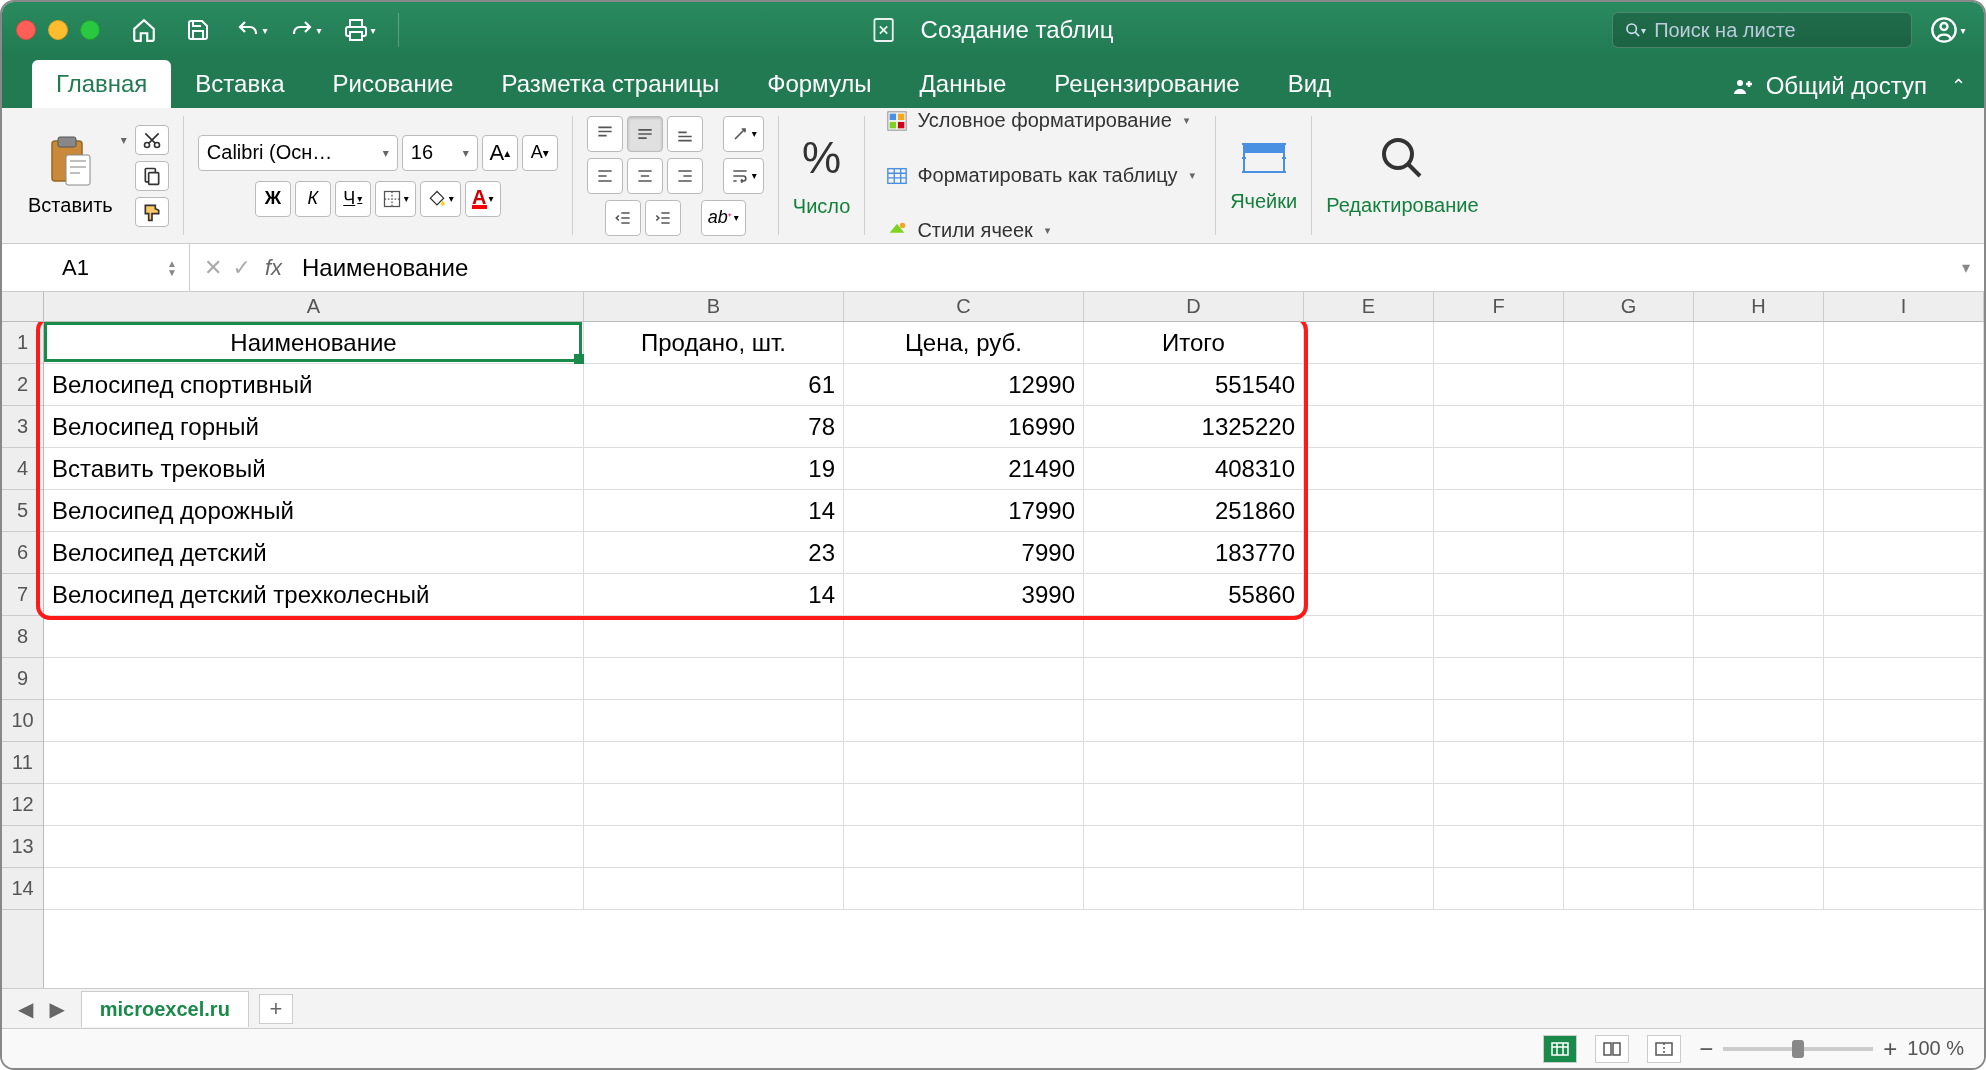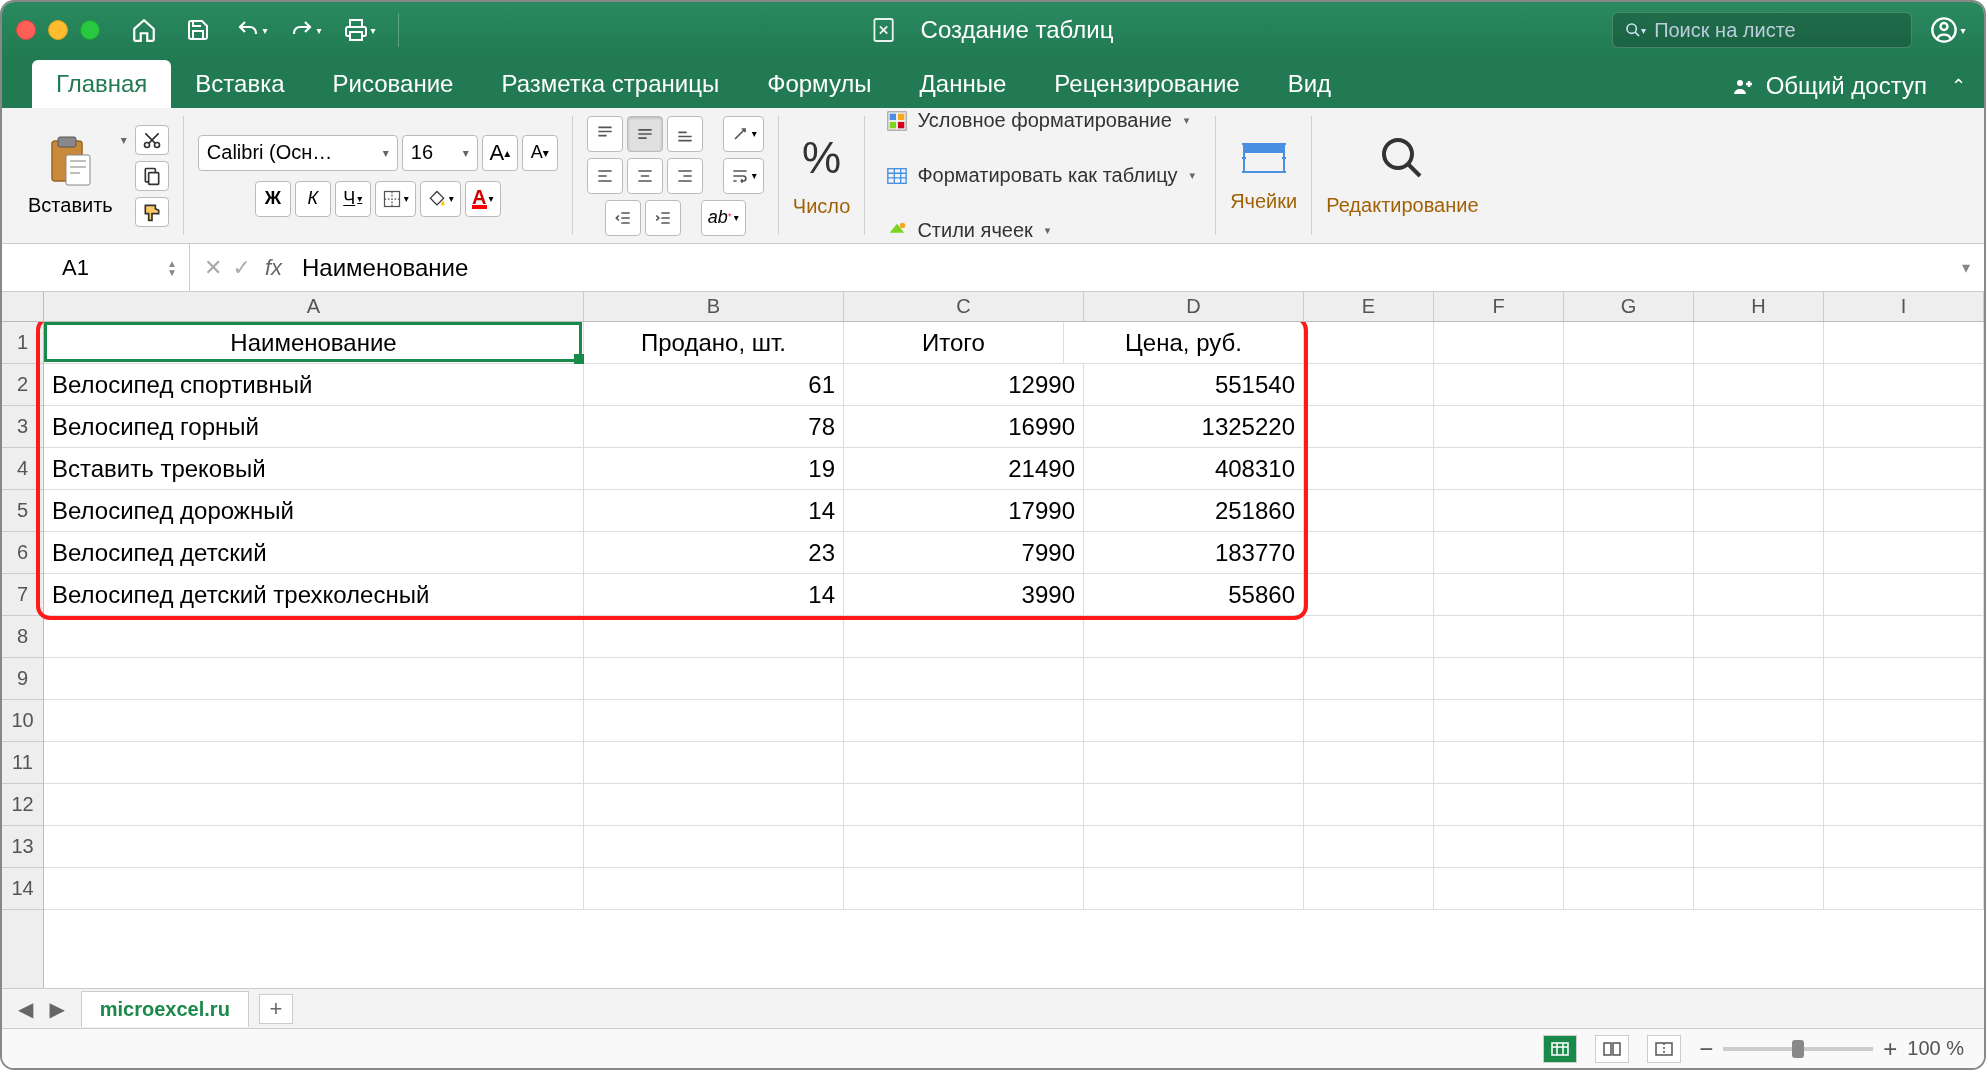--- a/index.html
+++ b/index.html
@@ -34,21 +34,21 @@
 .ribbon { background: #f3f3f3; border-bottom: 1px solid #ccc; padding: 8px 12px; display: flex; gap: 0; height: 136px; }
 .group { display: flex; flex-direction: column; align-items: center; padding: 0 14px; border-right: 1px solid #d0d0d0; justify-content: center; }
 .group:last-child { border-right: none; }
 .group-inner { display: flex; align-items: center; gap: 8px; }
 .vstack { display: flex; flex-direction: column; gap: 6px; align-items: center; }
 .hstack { display: flex; gap: 4px; align-items: center; }
 .rb-btn { height: 36px; min-width: 36px; border: 1px solid #bbb; background: #fff; border-radius: 4px; display: flex; align-items: center; justify-content: center; cursor: pointer; font-size: 18px; padding: 0 6px; }
 .rb-btn.small { height: 30px; min-width: 30px; font-size: 16px; }
 .rb-btn.active { background: #e0e0e0; box-shadow: inset 0 1px 3px rgba(0,0,0,0.2); }
 .combo { height: 36px; border: 1px solid #bbb; background: #fff; border-radius: 4px; display: flex; align-items: center; padding: 0 8px; gap: 6px; font-size: 20px; cursor: pointer; }
-.group-label { font-size: 20px; color: #a16207; margin-top: 6px; }
+.group-label { font-size: 20px; color: #15803d; margin-top: 6px; }
 .paste-big { display: flex; flex-direction: column; align-items: center; cursor: pointer; gap: 4px; }
 .paste-icon { width: 48px; height: 55px; position: relative; }
 .ribbon-link { display: flex; align-items: center; gap: 8px; cursor: pointer; font-size: 20px; color: #333; padding: 4px 6px; }
 .ribbon-link .ico { width: 24px; height: 24px; display: inline-flex; align-items: center; justify-content: center; }
 
 
 .formula-bar { height: 48px; border-bottom: 1px solid #ccc; display: flex; align-items: center; background: #fff; padding-left: 48px; }
 .namebox { width: 140px; border-right: 1px solid #ccc; height: 100%; display: flex; align-items: center; padding: 0 12px; font-size: 22px; }
 .namebox input { border: none; width: 100%; font-size: 22px; outline: none; }
 .namebox .spin { display: flex; flex-direction: column; margin-left: auto; }
@@ -462,22 +462,22 @@
           <div class="rowh">10</div>
           <div class="rowh">11</div>
           <div class="rowh">12</div>
           <div class="rowh">13</div>
           <div class="rowh">14</div>
         </div>
       <div class="cells" id="cells-container">
           <div class="cell-row">
             <div class="cell center" style="width: 540px;">Наименование</div>
             <div class="cell center" style="width: 260px;">Продано, шт.</div>
+            <div class="cell center" style="width: 240px;">Цена, руб.</div>
             <div class="cell center" style="width: 220px;">Итого</div>
-            <div class="cell center" style="width: 240px;">Цена, руб.</div>
             <div class="cell" style="width: 130px;"></div>
             <div class="cell" style="width: 130px;"></div>
             <div class="cell" style="width: 130px;"></div>
             <div class="cell" style="width: 130px;"></div>
             <div class="cell" style="width: 160px;"></div>
           </div>
           <div class="cell-row">
             <div class="cell" style="width: 540px;">Велосипед спортивный</div>
             <div class="cell right" style="width: 260px;">61</div>
             <div class="cell right" style="width: 240px;">12990</div>

